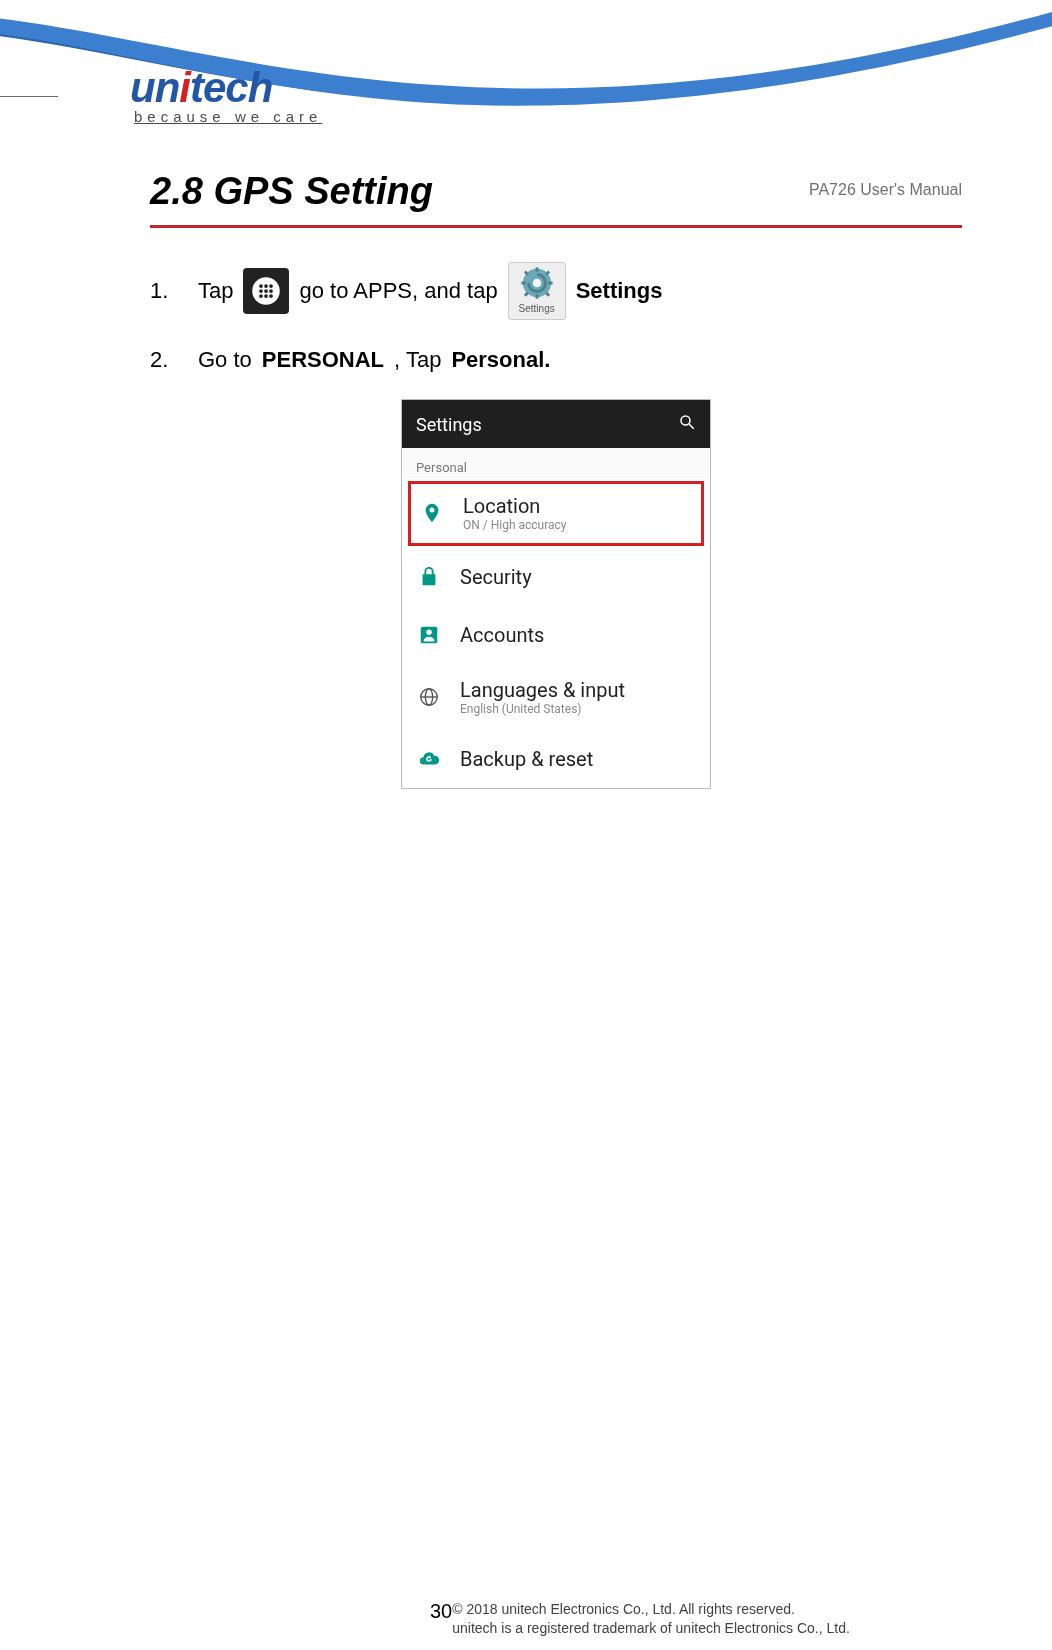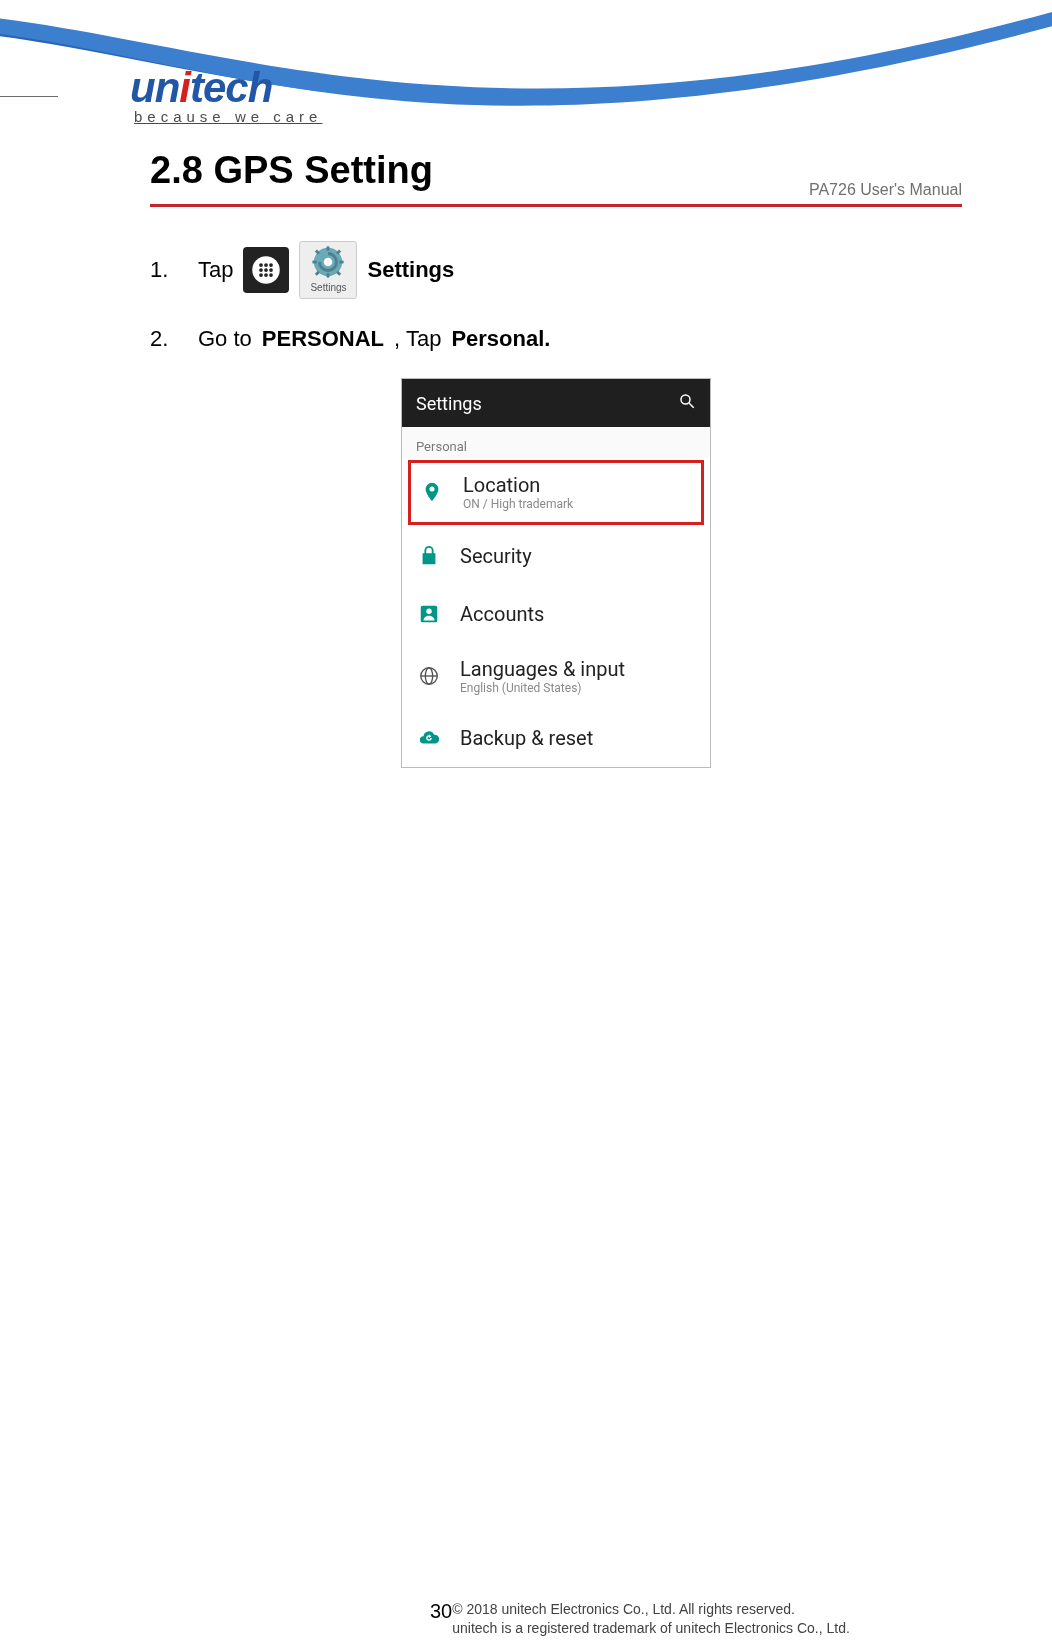--- a/index.html
+++ b/index.html
@@ -58,24 +58,25 @@
   }
   .manual-title {
     position: absolute;
     right: 90px;
     top: 165px;
     font-size: 16px;
     color: #707070;
   }
   
   .section-heading {
-    margin-top: 83px;
+    margin-top: 104px;
     font-size: 38px;
     font-weight: bold;
     color: #000;
+    font-style: italic;
   }
   .heading-rule {
     margin-top: 12px;
     border: 0;
     border-top: 3px solid #c1272d;
     width: 100%;
   }
   
   .step-list {
     list-style: none;
@@ -226,20 +227,21 @@
               <circle cx="16" cy="8" r="1.5"></circle>
               <circle cx="8" cy="12" r="1.5"></circle>
               <circle cx="12" cy="12" r="1.5"></circle>
               <circle cx="16" cy="12" r="1.5"></circle>
               <circle cx="8" cy="16" r="1.5"></circle>
               <circle cx="12" cy="16" r="1.5"></circle>
               <circle cx="16" cy="16" r="1.5"></circle>
             </g>
           </svg>
       </span>
+      <span>go to APPS, and tap</span>
       <span class="settings-app-icon">
         <span class="gear-wrap">
           <svg viewBox="0 0 24 24">
               <circle cx="12" cy="12" r="10" fill="#6aa9b7"></circle>
               <path fill="#4d7f8c" d="M19 12a7 7 0 0 1-7 7 7 7 0 0 1-7-7h2a5 5 0 1 0 5-5V5a7 7 0 0 1 7 7z"></path>
               <circle cx="12" cy="12" r="3" fill="#fff"></circle>
               <g fill="#4d7f8c">
                 <rect x="11" y="1" width="2" height="3"></rect>
                 <rect x="11" y="20" width="2" height="3"></rect>
                 <rect x="1" y="11" width="3" height="2"></rect>
@@ -280,21 +282,21 @@
       <div class="section-label">Personal</div>
 
       <div class="row highlight">
         <span class="icon">
           <svg viewBox="0 0 24 24">
               <path fill="#009688" d="M12 2a7 7 0 0 0-7 7c0 5 7 13 7 13s7-8 7-13a7 7 0 0 0-7-7zm0 9.5A2.5 2.5 0 1 1 12 6a2.5 2.5 0 0 1 0 5.5z"></path>
             </svg>
         </span>
         <span class="texts">
           <span class="title">Location</span>
-          <span class="sub">ON / High trademark</span>
+          <span class="sub">ON / High accuracy</span>
         </span>
       </div>
 
       <div class="row">
         <span class="icon">
           <svg viewBox="0 0 24 24">
               <path fill="#009688" d="M12 1a5 5 0 0 0-5 5v3H5v12h14V9h-2V6a5 5 0 0 0-5-5zm-3 8V6a3 3 0 1 1 6 0v3H9z"></path>
             </svg>
         </span>
         <span class="texts">

